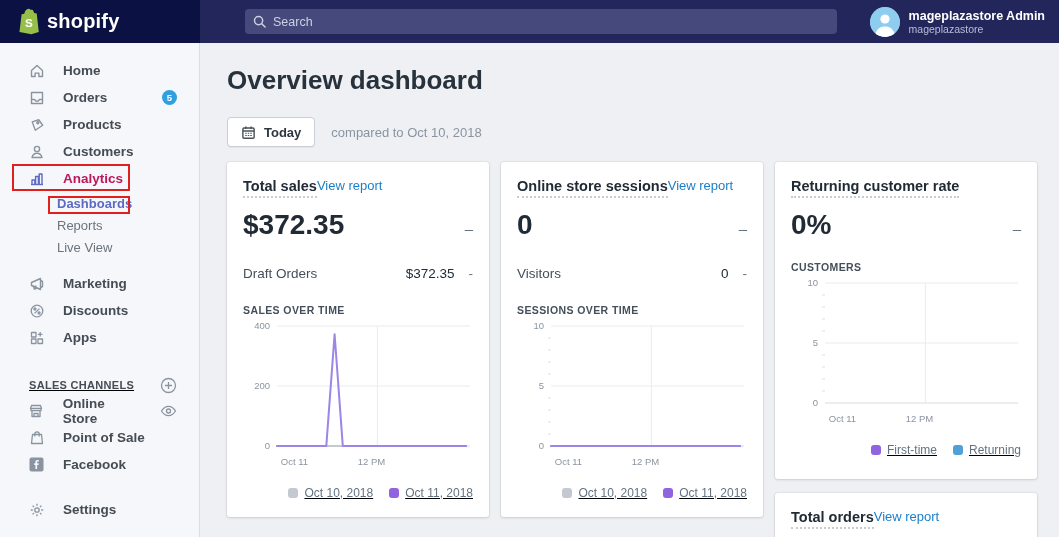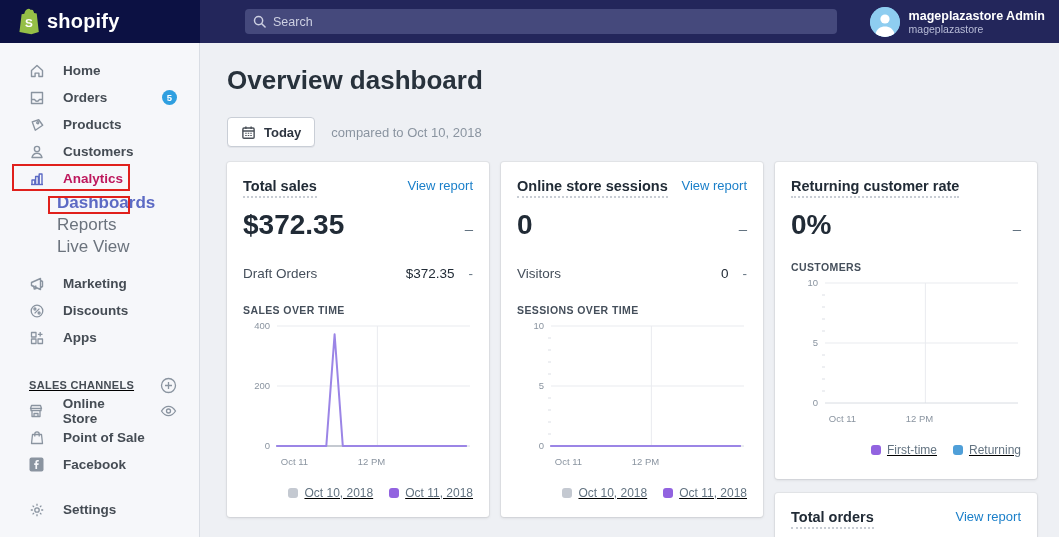--- a/index.html
+++ b/index.html
@@ -19,21 +19,21 @@
   .user-store { color:#b9bdd8; font-size:10.5px; line-height:12px; }
 
   
   .sidebar { position:absolute; top:43px; left:0; width:200px; height:494px; background:#f6f7fa; border-right:1px solid #d9dde4; z-index:20; }
   .nav { padding-top:14px; }
   .nav-item { height:27px; display:flex; align-items:center; padding-left:28px; gap:18px; cursor:pointer; }
   .nav-item .lbl { font-size:13.5px; font-weight:600; color:#454c54; }
   .nav-item.active .lbl { color:#be185d; }
   .nav-icon { width:17px; height:17px; display:flex; align-items:center; justify-content:center; }
   .badge { margin-left:auto; margin-right:22px; min-width:15px; height:15px; border-radius:8px; background:#2f9fe0; color:#fff; font-size:9.5px; font-weight:700; display:flex; align-items:center; justify-content:center; padding:0 3px; }
-  .sub-item { height:22px; display:flex; align-items:center; padding-left:57px; cursor:pointer; font-size:17px; color:#6b737d; }
+  .sub-item { height:22px; display:flex; align-items:center; padding-left:57px; cursor:pointer; font-size:13px; color:#6b737d; }
   .sub-item.active { color:#5c6ac4; font-weight:700; }
   .nav-gap { height:12px; }
   .section-head { height:24px; margin-top:22px; display:flex; align-items:center; padding:0 22px 0 29px;text-decoration:underline; }
   .section-head .sh-lbl { font-size:11px; font-weight:700; letter-spacing:.3px; color:#454c54; flex:1; }
   .trail-icon { margin-left:auto; margin-right:22px; display:flex; }
   .settings-item { position:absolute; left:0; bottom:14px; width:100%; }
   .annot { position:absolute; border:2px solid #e0201c; pointer-events:none; z-index:25; }
   .annot-analytics { left:12px; top:121px; width:118px; height:27px; }
   .annot-dashboards { left:48px; top:153px; width:82px; height:18px; }
 
@@ -47,21 +47,21 @@
   .date-btn { height:30px; background:#fff; border:1px solid #c9ced6; border-radius:4px; display:flex; align-items:center; gap:8px; padding:0 13px; cursor:pointer; box-shadow:0 1px 0 rgba(22,29,37,.05); }
   .date-btn span { font-size:13px; font-weight:600; color:#2e3540; }
   .compare { font-size:13px; color:#8a94a0; }
 
   .cards { margin-top:15px; display:flex; gap:12px; }
   .col3 { display:flex; flex-direction:column; gap:14px; width:262px; }
   .card { background:#fff; border-radius:3px; box-shadow:0 0 0 1px rgba(63,63,68,.05), 0 1px 3px rgba(63,63,68,.15); padding:16px; width:262px; }
   .card.h1 { height:355px; }
   .card.h2 { height:317px; }
   .card.h3 { height:80px; }
-  .card-head { display:flex; align-items:flex-start; justify-content:space-between; }
+  .card-head { display:flex; align-items:flex-start; }
   .card-title { font-size:14.5px; font-weight:700; color:#212b36; border-bottom:2px dotted #c8cdd4; padding-bottom:2px; }
   .view-report { font-size:13px; color:#1a7fc9; text-decoration:none; cursor:pointer; }
   .big-row { margin-top:11px; display:flex; align-items:baseline; justify-content:space-between; }
   .big-num { font-size:28px; font-weight:600; color:#212b36; }
   .big-dash { font-size:15px; color:#637381; }
   .metric-row { margin-top:25px; display:flex; align-items:center; font-size:13.5px; }
   .metric-row .m-lbl { flex:1; color:#454f5b; }
   .metric-row .m-val { color:#212b36; }
   .metric-row .m-dash { color:#637381; margin-left:14px; }
   .sect-lbl { margin-top:23px; font-size:10.5px; font-weight:700; letter-spacing:.4px; color:#454f5b; }

